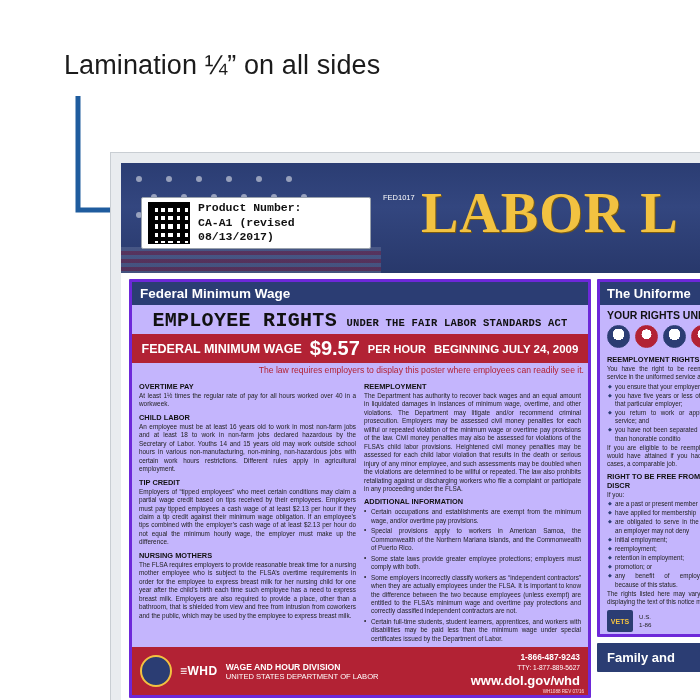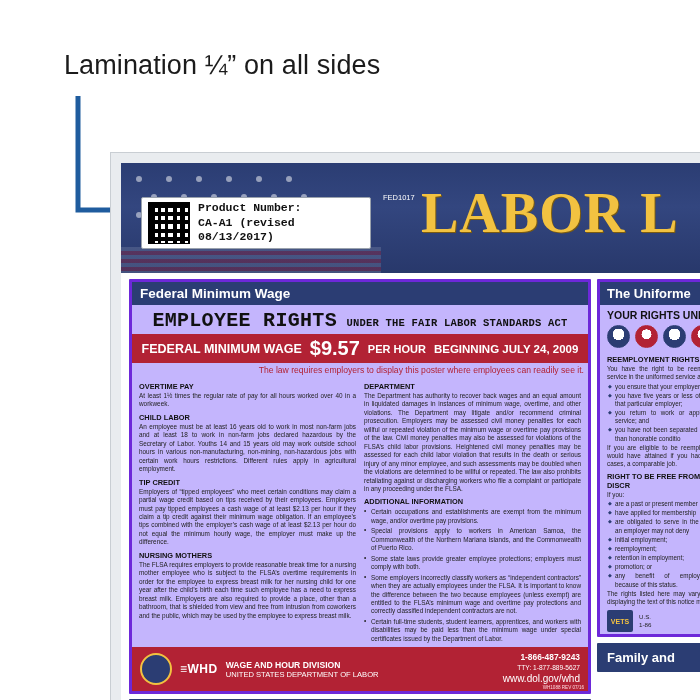--- a/index.html
+++ b/index.html
@@ -285,21 +285,21 @@
   }
   .whd-txt .l1 { font-size: 8.6px; font-weight: bold; }
   .whd-txt .l2 { font-size: 7.6px; }
   .whd-contact {
     margin-left: auto;
     text-align: right;
     line-height: 1.35;
   }
   .whd-contact .c1 { font-size: 8.4px; font-weight: bold; }
   .whd-contact .c2 { font-size: 6.6px; }
-  .whd-contact .c3 { font-size: 10px; font-weight: normal; }
+  .whd-contact .c3 { font-size: 13px; font-weight: bold; }
   .whd-rev {
     position: absolute;
     right: 4px;
     bottom: 1px;
     font-size: 4.6px;
     color: #ffd9de;
   }
 
   
   .uniform-head {
@@ -463,21 +463,21 @@
                 <div class="sec-h">OVERTIME PAY</div>
                 <div class="sec-p">At least 1½ times the regular rate of pay for all hours worked over 40 in a workweek.</div>
                 <div class="sec-h">CHILD LABOR</div>
                 <div class="sec-p">An employee must be at least 16 years old to work in most non-farm jobs and at least 18 to work in non-farm jobs declared hazardous by the Secretary of Labor. Youths 14 and 15 years old may work outside school hours in various non-manufacturing, non-mining, non-hazardous jobs with certain work hours restrictions. Different rules apply in agricultural employment.</div>
                 <div class="sec-h">TIP CREDIT</div>
                 <div class="sec-p">Employers of “tipped employees” who meet certain conditions may claim a partial wage credit based on tips received by their employees. Employers must pay tipped employees a cash wage of at least $2.13 per hour if they claim a tip credit against their minimum wage obligation. If an employee’s tips combined with the employer’s cash wage of at least $2.13 per hour do not equal the minimum hourly wage, the employer must make up the difference.</div>
                 <div class="sec-h">NURSING MOTHERS</div>
                 <div class="sec-p">The FLSA requires employers to provide reasonable break time for a nursing mother employee who is subject to the FLSA’s overtime requirements in order for the employee to express breast milk for her nursing child for one year after the child’s birth each time such employee has a need to express breast milk. Employers are also required to provide a place, other than a bathroom, that is shielded from view and free from intrusion from coworkers and the public, which may be used by the employee to express breast milk.</div>
               </div>
               <div>
-                <div class="sec-h">DEPARTMENT</div>
+                <div class="sec-h">REEMPLOYMENT</div>
                 <div class="sec-p">The Department has authority to recover back wages and an equal amount in liquidated damages in instances of minimum wage, overtime, and other violations. The Department may litigate and/or recommend criminal prosecution. Employers may be assessed civil money penalties for each willful or repeated violation of the minimum wage or overtime pay provisions of the law. Civil money penalties may also be assessed for violations of the FLSA’s child labor provisions. Heightened civil money penalties may be assessed for each child labor violation that results in the death or serious injury of any minor employee, and such assessments may be doubled when the violations are determined to be willful or repeated. The law also prohibits retaliating against or discharging workers who file a complaint or participate in any proceeding under the FLSA.</div>
                 <div class="sec-h">ADDITIONAL INFORMATION</div>
                 <div class="sec-li">Certain occupations and establishments are exempt from the minimum wage, and/or overtime pay provisions.</div>
                 <div class="sec-li">Special provisions apply to workers in American Samoa, the Commonwealth of the Northern Mariana Islands, and the Commonwealth of Puerto Rico.</div>
                 <div class="sec-li">Some state laws provide greater employee protections; employers must comply with both.</div>
                 <div class="sec-li">Some employers incorrectly classify workers as “independent contractors” when they are actually employees under the FLSA. It is important to know the difference between the two because employees (unless exempt) are entitled to the FLSA’s minimum wage and overtime pay protections and correctly classified independent contractors are not.</div>
                 <div class="sec-li">Certain full-time students, student learners, apprentices, and workers with disabilities may be paid less than the minimum wage under special certificates issued by the Department of Labor.</div>
               </div>
             </div>
 

